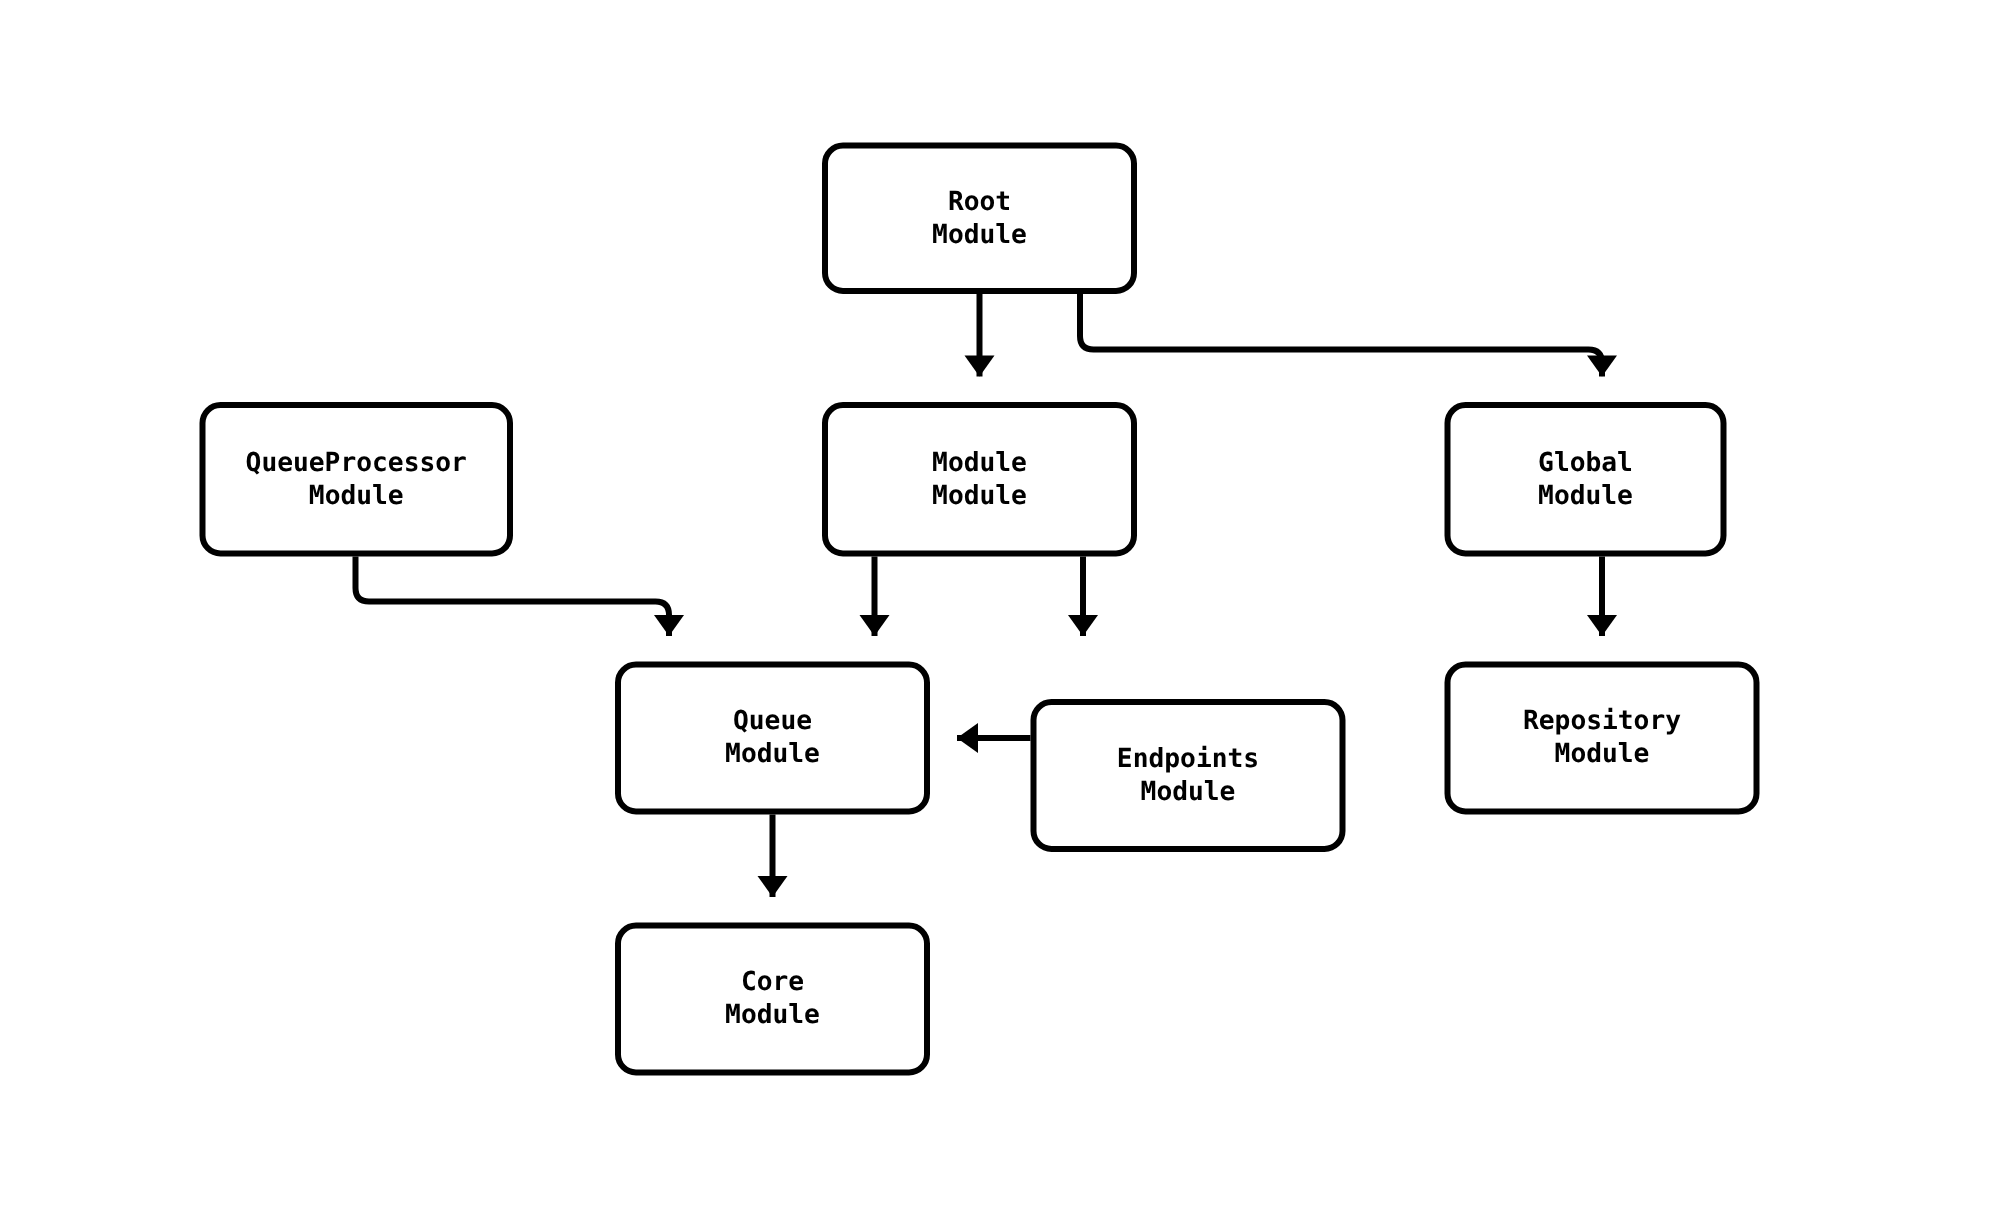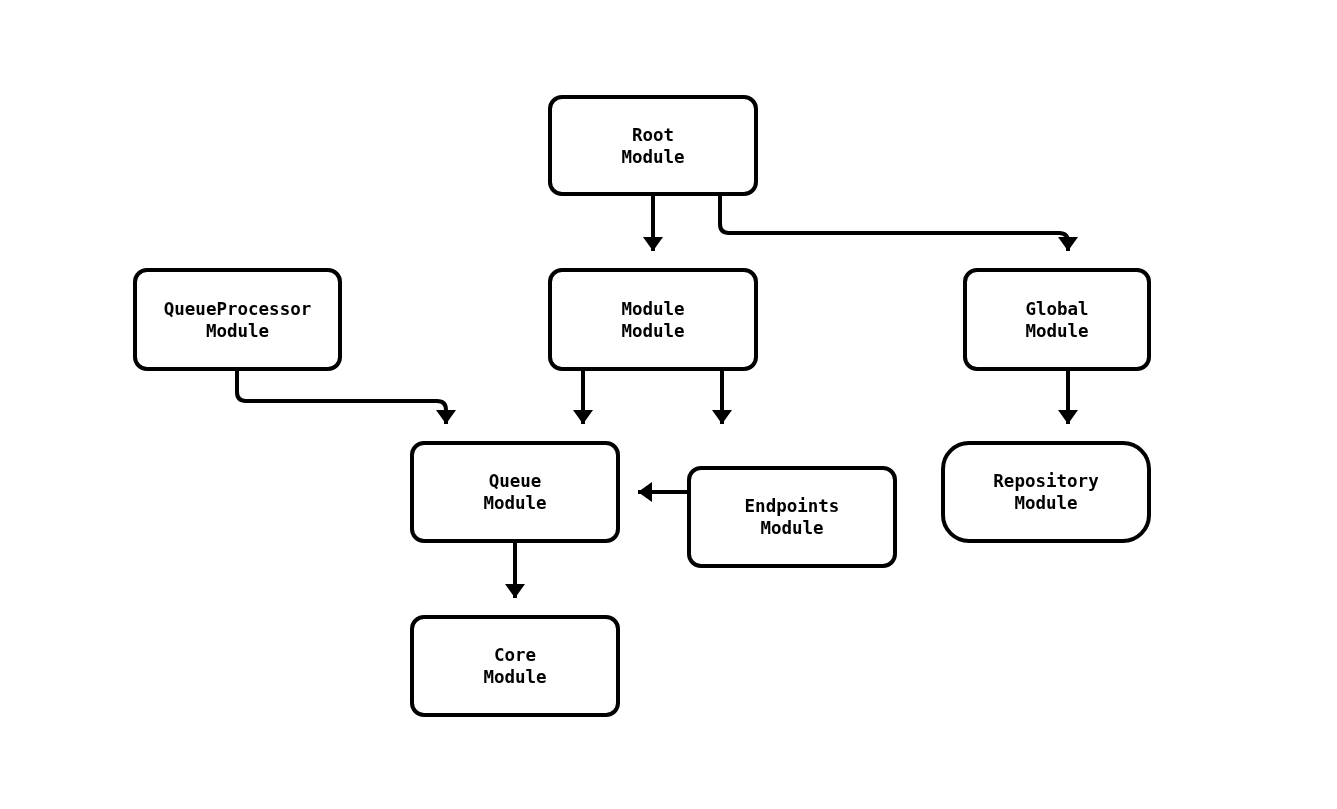--- a/index.html
+++ b/index.html
@@ -96,17 +96,17 @@
       </g>
   </svg>
 
   <div id="nodes-group">
       <div class="node" style="left: 548px; top: 95px; width: 210px; height: 101px; border-width: 4px; border-color: rgb(0, 0, 0); background: rgb(255, 255, 255);"><span class="node-line">Root</span><span class="node-line">Module</span></div>
       <div class="node" style="left: 133px; top: 268px; width: 209px; height: 103px; border-width: 4px; border-color: rgb(0, 0, 0); background: rgb(255, 255, 255); text-align: center;"><span class="node-line">QueueProcessor</span><span class="node-line">Module</span></div>
       <div class="node" style="left: 548px; top: 268px; width: 210px; height: 103px; border-width: 4px; border-color: rgb(0, 0, 0); background: rgb(255, 255, 255);"><span class="node-line">Module</span><span class="node-line">Module</span></div>
       <div class="node" style="left: 963px; top: 268px; width: 188px; height: 103px; border-width: 4px; border-color: rgb(0, 0, 0); background: rgb(255, 255, 255);"><span class="node-line">Global</span><span class="node-line">Module</span></div>
       <div class="node" style="left: 410px; top: 441px; width: 210px; height: 102px; border-width: 4px; border-color: rgb(0, 0, 0); background: rgb(255, 255, 255);"><span class="node-line">Queue</span><span class="node-line">Module</span></div>
       <div class="node" style="left: 687px; top: 441px; width: 210px; height: 102px; border-width: 4px; border-color: rgb(0, 0, 0); background: rgb(255, 255, 255); margin-top: 25px;"><span class="node-line">Endpoints</span><span class="node-line">Module</span></div>
-      <div class="node" style="left: 941px; top: 441px; width: 210px; height: 102px; border-width: 4px; border-color: rgb(0, 0, 0); background: rgb(255, 255, 255); border-radius: 28px;"><span class="node-line">Repository</span><span class="node-line">Module</span></div>
+      <div class="node" style="left: 963px; top: 441px; width: 210px; height: 102px; border-width: 4px; border-color: rgb(0, 0, 0); background: rgb(255, 255, 255);"><span class="node-line">Repository</span><span class="node-line">Module</span></div>
       <div class="node" style="left: 410px; top: 615px; width: 210px; height: 102px; border-width: 4px; border-color: rgb(0, 0, 0); background: rgb(255, 255, 255);"><span class="node-line">Core</span><span class="node-line">Module</span></div>
     </div>
 
 </div>
 
 </body></html>

